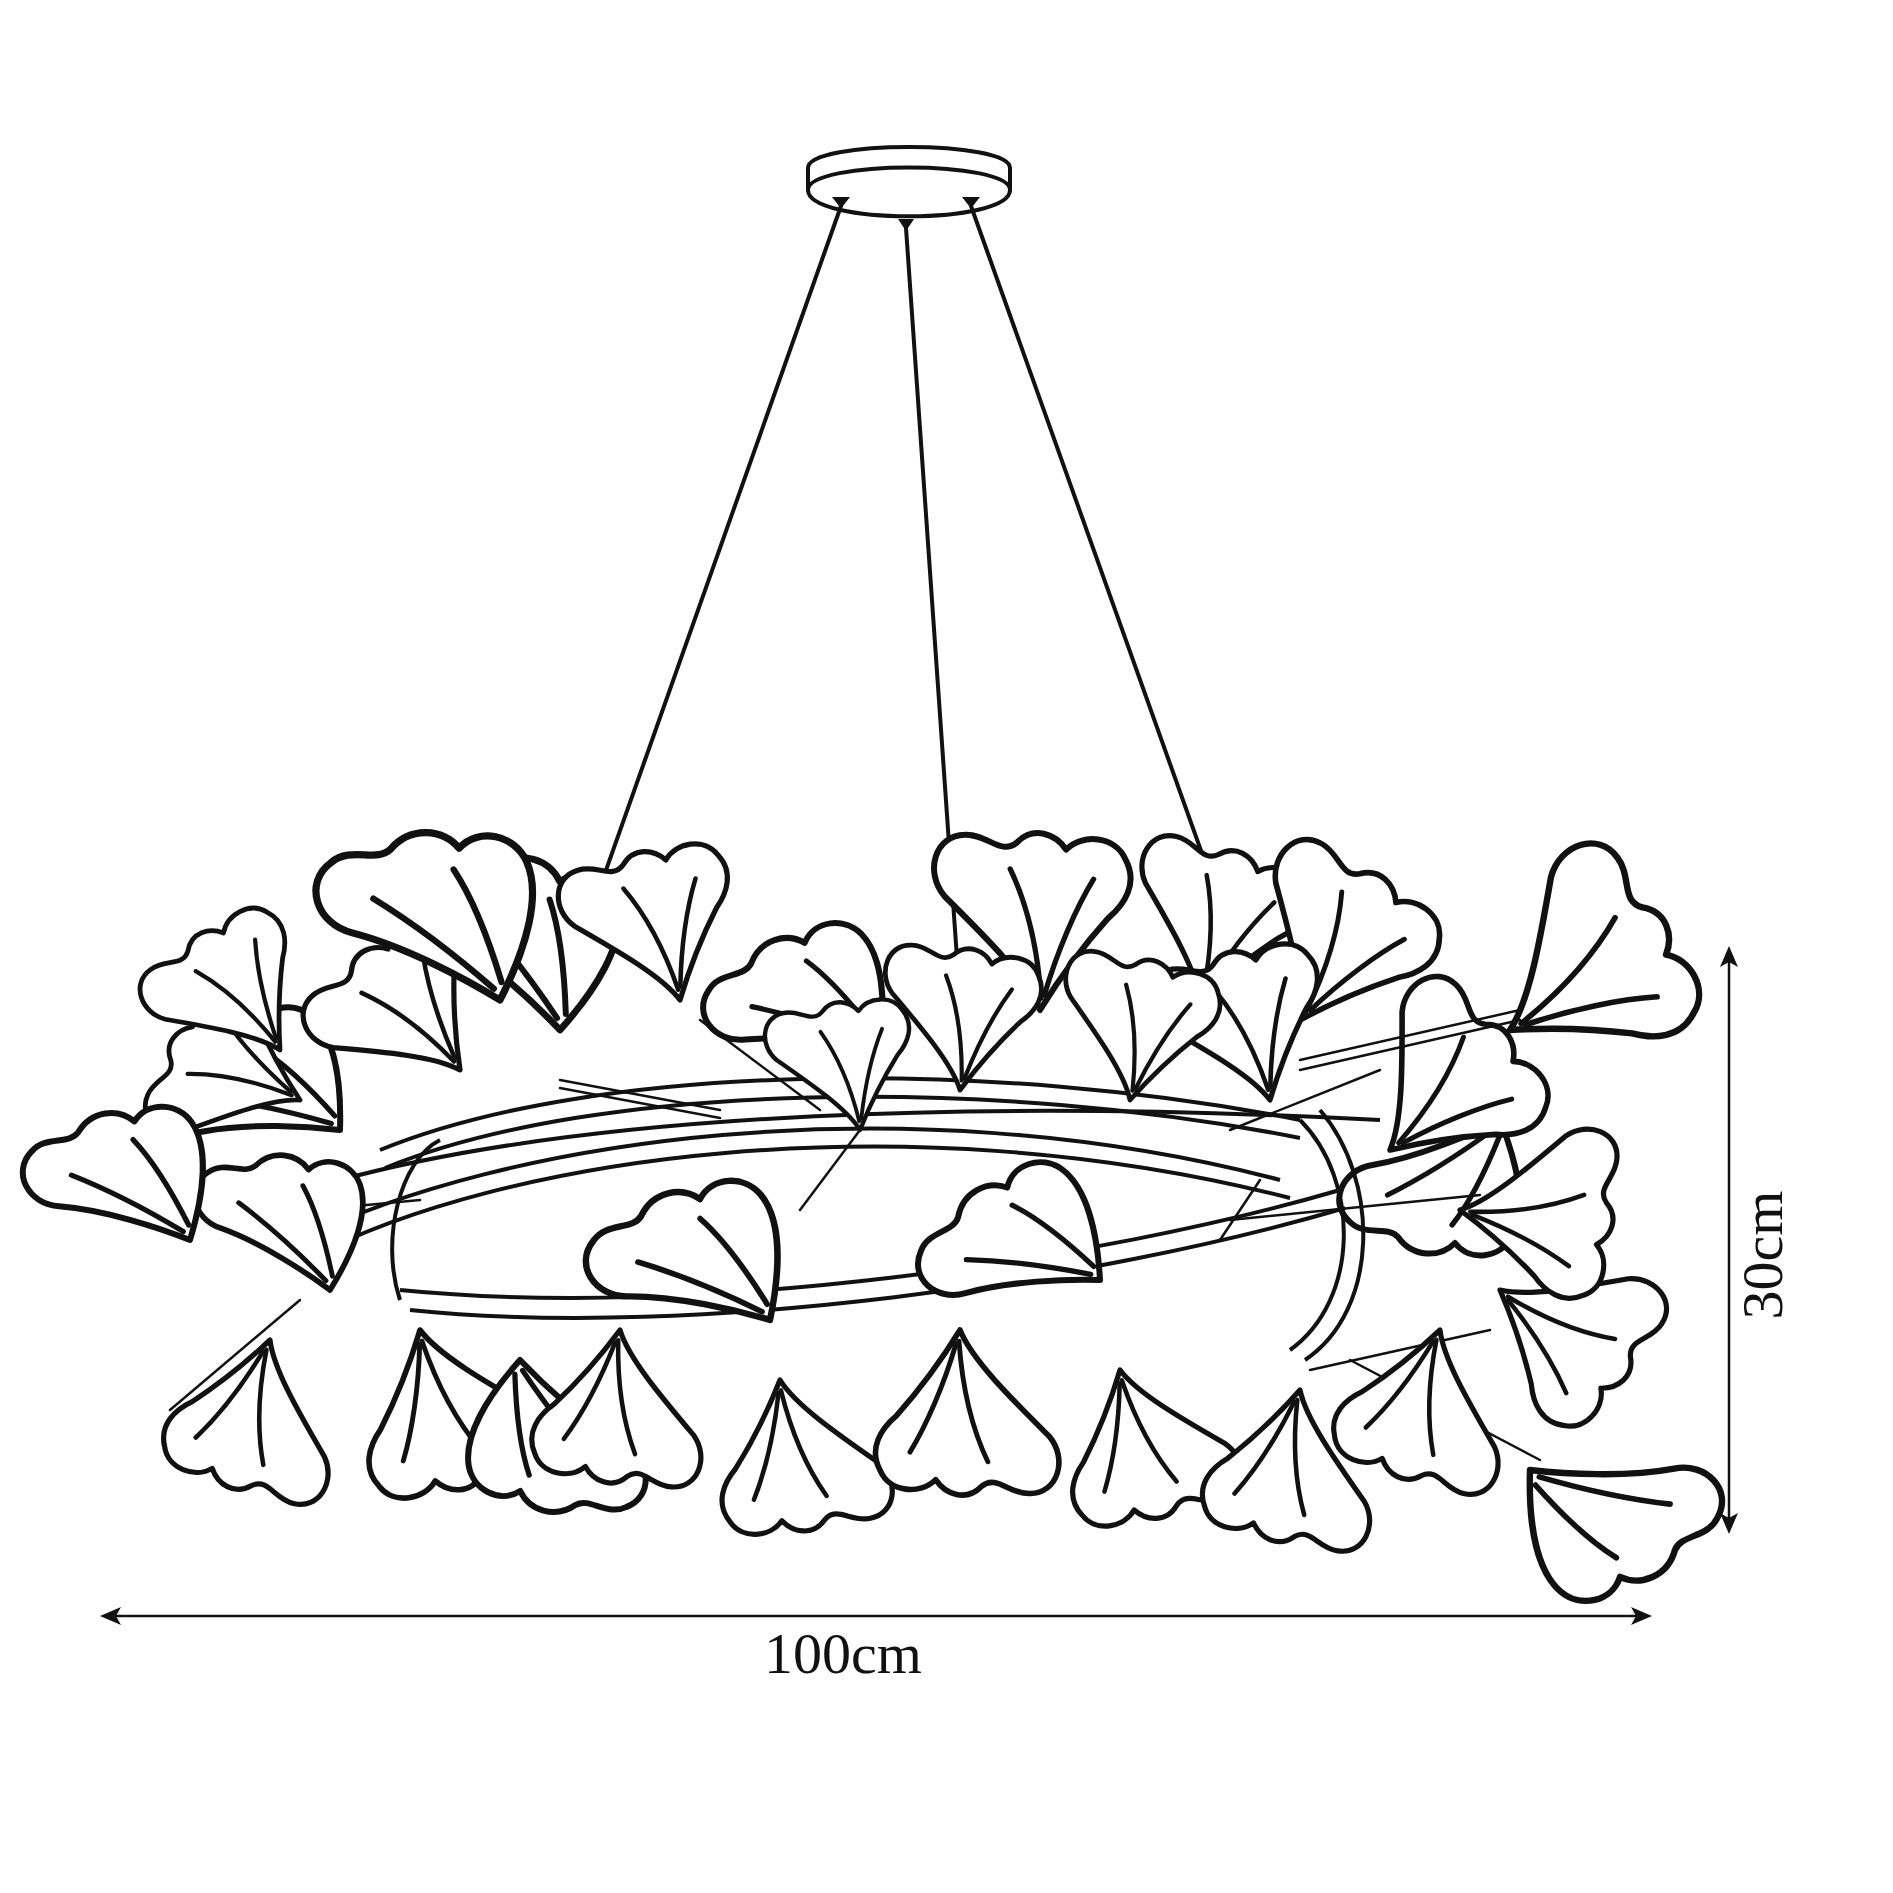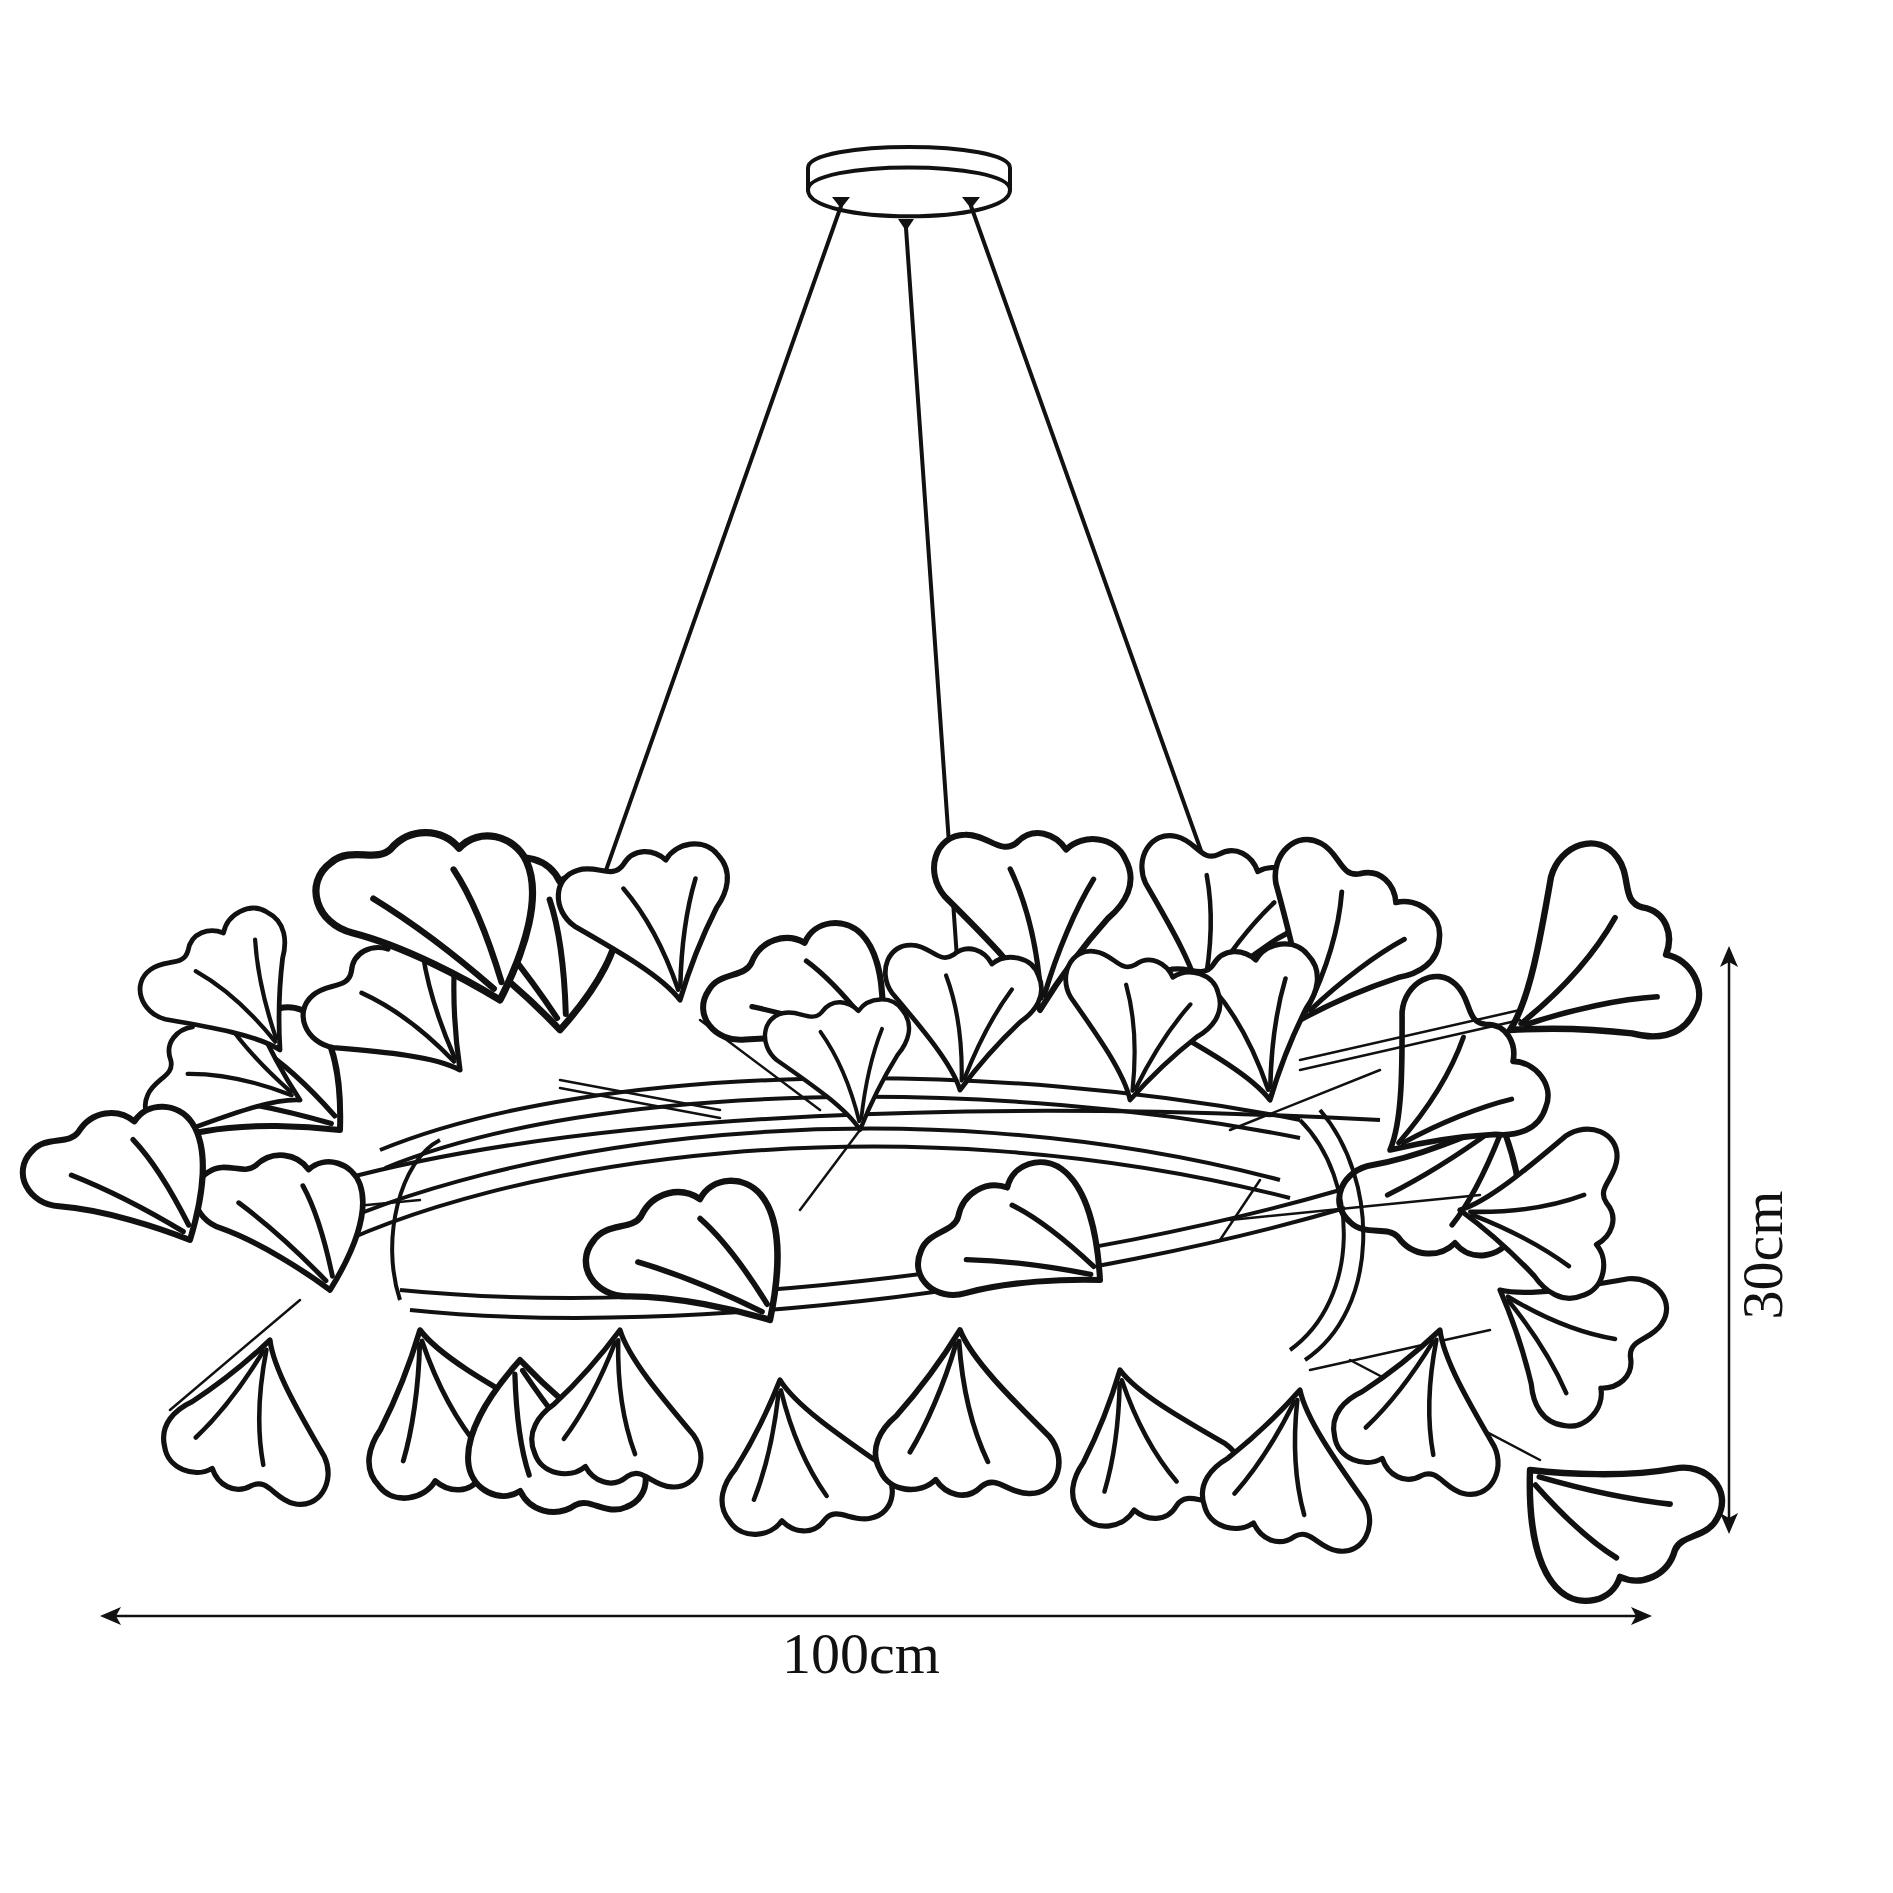--- a/index.html
+++ b/index.html
@@ -58,21 +58,21 @@
     .arrowhead { fill: #111111; }
     .label {
       position: absolute;
       color: #111111;
       font-family: "Liberation Serif", "DejaVu Serif", serif;
       font-size: 58px;
       line-height: 1;
       white-space: nowrap;
     }
     #width-label {
-      left: 782px;
+      left: 764px;
       top: 1625px;
     }
     #height-label {
       left: 1763px;
       top: 1255px;
       transform: translate(-50%, -50%) rotate(-90deg);
       transform-origin: center center;
     }
   </style>
 </head>

